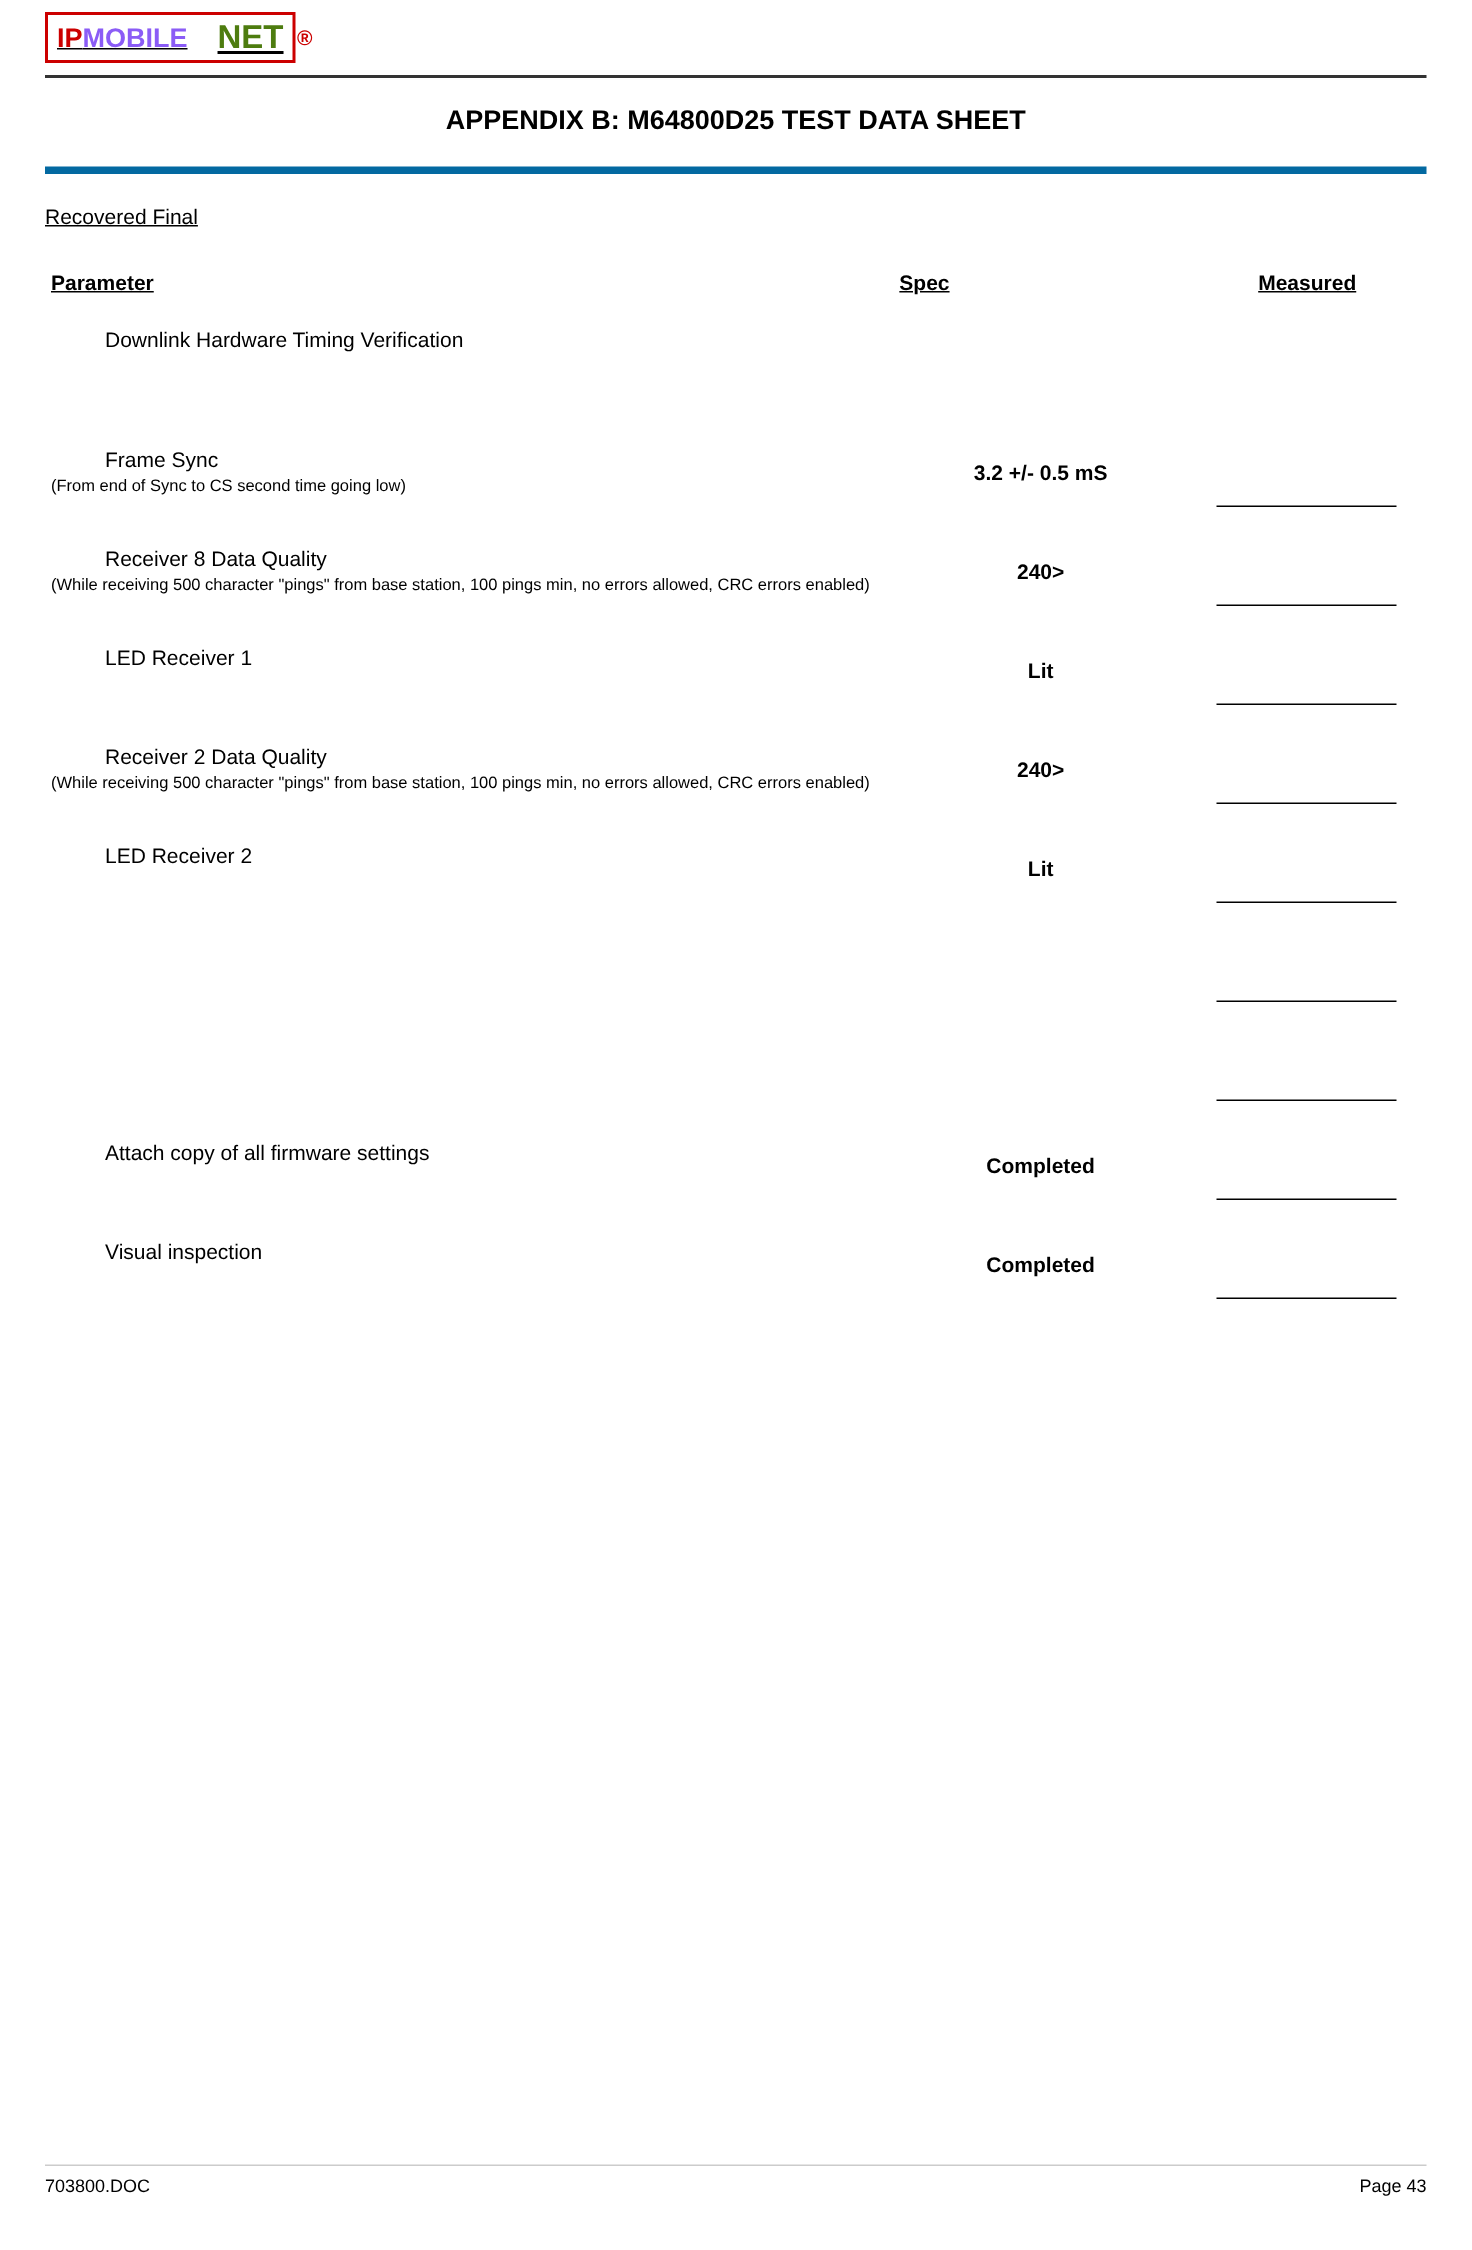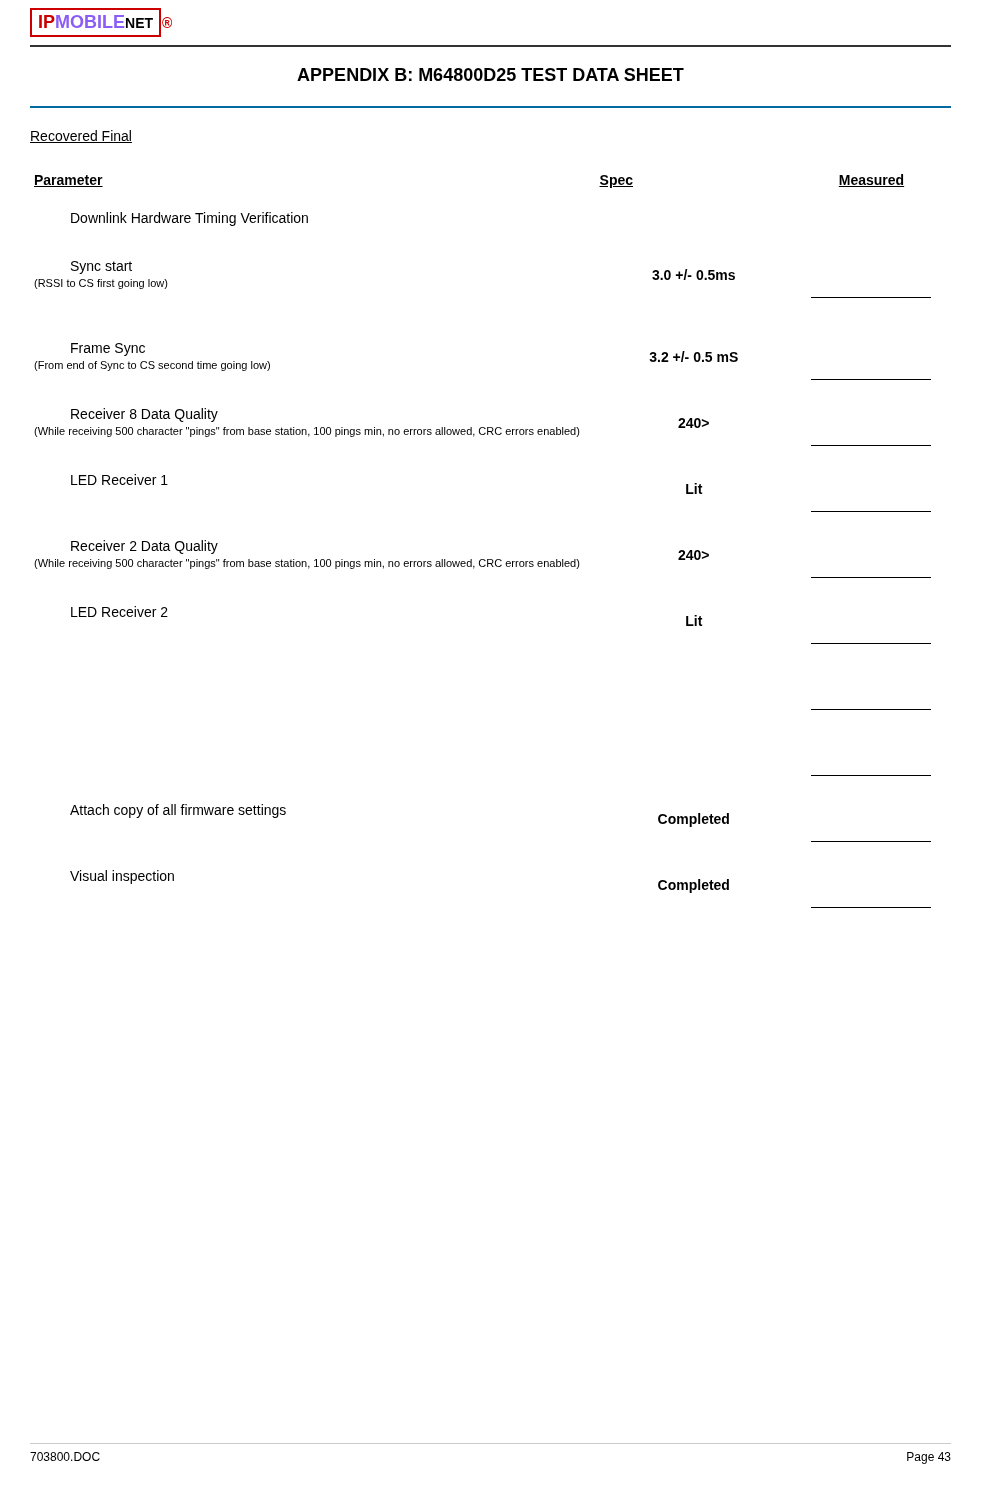--- a/index.html
+++ b/index.html
@@ -24,21 +24,21 @@
       padding: 0 30px 30px 30px;
       position: relative;
     }
 
     
     .page-title {
       text-align: center;
       font-size: 18px;
       font-weight: bold;
       padding: 18px 0 20px 0;
-      border-bottom: 2px solid #0369a1;
+      border-bottom: 5px solid #0369a1;
     }
 
     
     .section-heading {
       font-size: 14px;
       text-decoration: underline;
       padding: 20px 0 10px 0;
     }
 
     
@@ -149,24 +149,24 @@
     }
   </style>
 </head>
 <body>
 
 <div class="page-container">
 
   <div class="header-section">
     <div class="logo-img">
 
-      <span style="display:inline-flex; align-items:center; border: 2px solid #cc0000; padding: 2px 6px; gap: 0;">
+      <span style="display:inline-flex; align-items:center; border: 2px solid #cc0000; padding: 2px 6px; gap: 0; text-decoration: underline;">
         <span style="color:#cc0000; font-size:18px; font-weight:bold; font-family:Arial;">IP</span>
         <span style="color:#8b5cf6; font-size:18px; font-weight:bold; font-family:Arial;">MOBILE</span>
-        <span style="color:#000000; font-size:14px; font-weight:bold; font-family:Arial;">NET</span>
+        <span style="color:#4d7c0f; font-size:22px; font-weight:bold; font-family:Arial;margin-left:20px;">NET</span>
       </span>
       <span style="color:#cc0000; font-size:14px; font-weight:bold; margin-left:1px; vertical-align:top;">®</span>
     </div>
   </div>
 
   <div class="page-title">APPENDIX B:  M64800D25 TEST DATA SHEET</div>
 
   <div class="section-heading">Recovered Final</div>
 
   <table class="data-table">
@@ -180,29 +180,20 @@
     <tbody id="table-body">
 
     <tr class="data-row">
           <td><span class="param-main">Downlink Hardware Timing Verification</span></td>
           <td class="spec-cell"></td>
           <td class="measured-cell"></td>
         </tr>
         <tr class="spacer-row">
           <td colspan="3"></td>
         </tr>
-        <tr class="data-row">
-          <td><span class="param-main">Sync start</span><br><span class="param-sub">(RSSI to CS first going low)</span></td>
-          <td class="spec-cell">3.0 +/- 0.5ms</td>
-          <td class="measured-cell">
-            <div class="measured-wrapper">
-              <span class="measured-line"></span>
-            </div>
-          </td>
-        </tr>
         <tr class="spacer-row">
           <td colspan="3"></td>
         </tr>
         <tr class="spacer-row">
           <td colspan="3"></td>
         </tr>
         <tr class="data-row">
           <td><span class="param-main">Frame Sync</span><br><span class="param-sub">(From end of Sync to CS second time going low)</span></td>
           <td class="spec-cell">3.2 +/- 0.5 mS</td>
           <td class="measured-cell">

